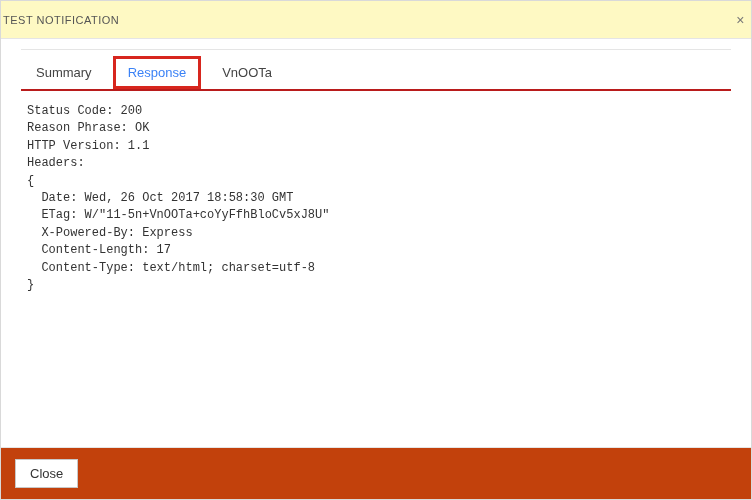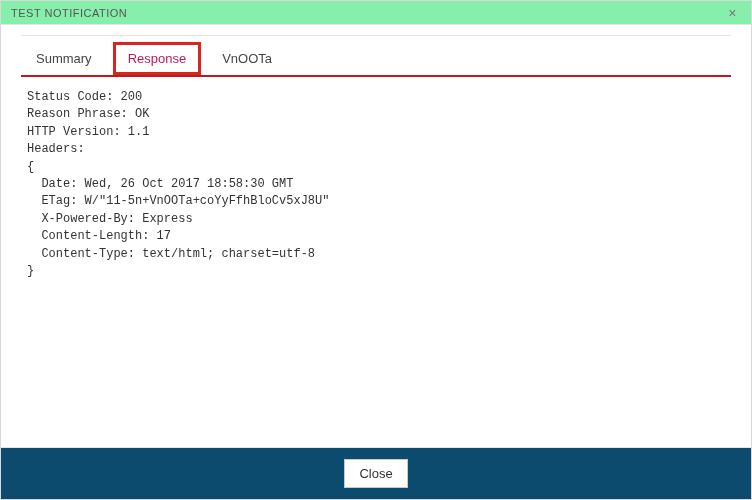--- a/index.html
+++ b/index.html
@@ -8,27 +8,27 @@
     font-family: "Segoe UI", Arial, sans-serif;
     background: #fff;
     color: #333;
     width: 752px;
     height: 500px;
     overflow: hidden;
     border: 1px solid #d9d9d9;
     position: relative;
   }
   .titlebar {
-    height: 24px;
-    background: #86efac;
+    height: 38px;
+    background: #fef9c3;
     border-bottom: 1px solid #e5e5e5;
     display: flex;
     align-items: center;
     justify-content: space-between;
-    padding: 0 10px;
+    padding: 0 2px;
     font-size: 11px;
     letter-spacing: 0.5px;
     color: #555;
   }
   .titlebar .close-x {
     font-size: 14px;
     color: #777;
     cursor: pointer;
     padding: 2px 4px;
   }
@@ -53,43 +53,43 @@
   }
   .tab {
     padding: 6px 12px 6px 12px;
     font-size: 13px;
     color: #444;
     cursor: pointer;
     border: 3px solid transparent;
     margin-right: 6px;
   }
   .tab.active {
-    color: #be185d;
+    color: #3b82f6;
     border: 3px solid #d7261e;
   }
   .response-body {
     font-family: "Consolas", "Courier New", monospace;
     font-size: 12px;
     color: #333;
     white-space: pre;
     padding: 12px 6px;
     line-height: 1.45;
   }
   .footer {
     position: absolute;
     left: 0;
     right: 0;
     bottom: 0;
     height: 52px;
     border-top: 1px solid #e5e5e5;
     display: flex;
     align-items: center;
-    justify-content: center;
+    justify-content: flex-start;
     padding: 0 14px;
-    background: #0c4a6e;
+    background: #c2410c;
   }
   .btn {
     background: #fff;
     border: 1px solid #c8c8c8;
     color: #333;
     font-size: 13px;
     padding: 6px 14px;
     cursor: pointer;
   }
 </style>

